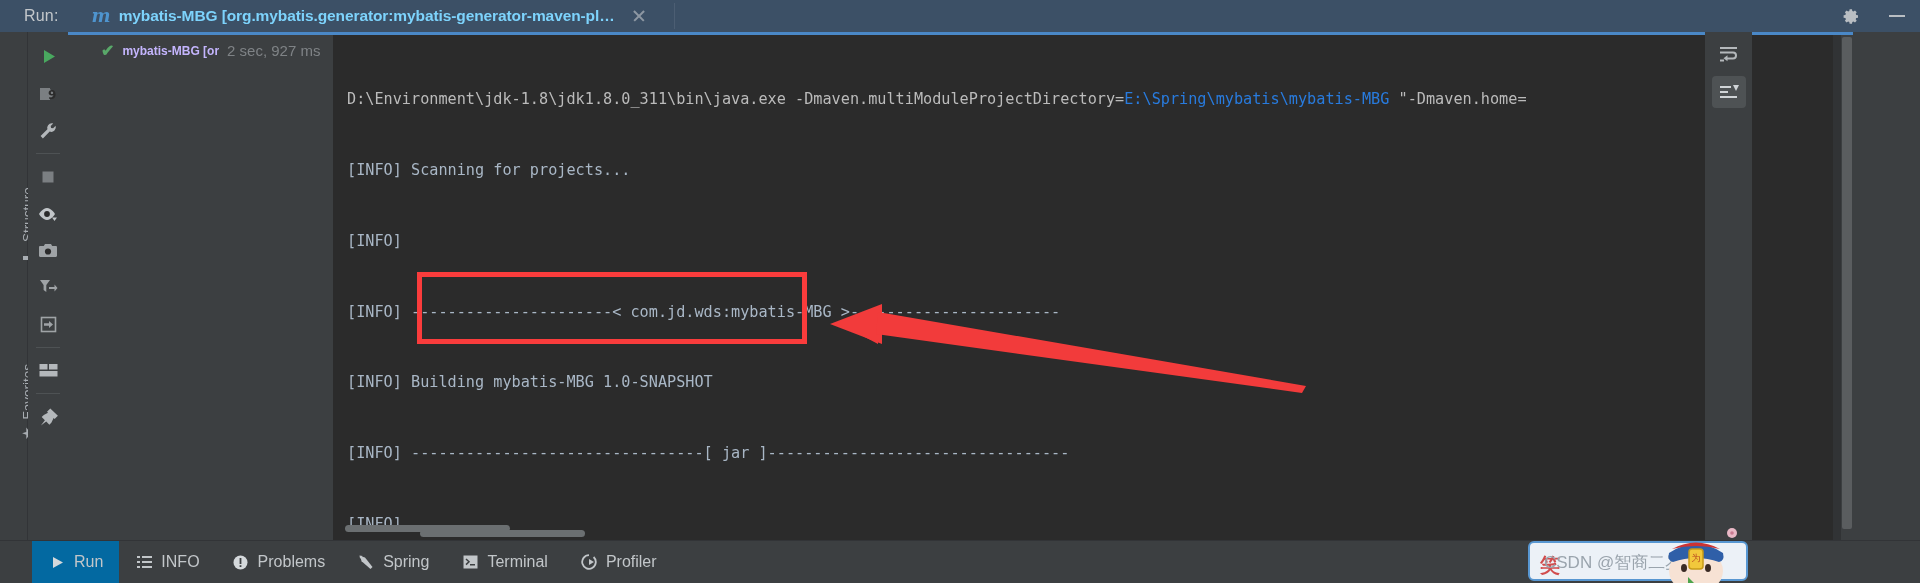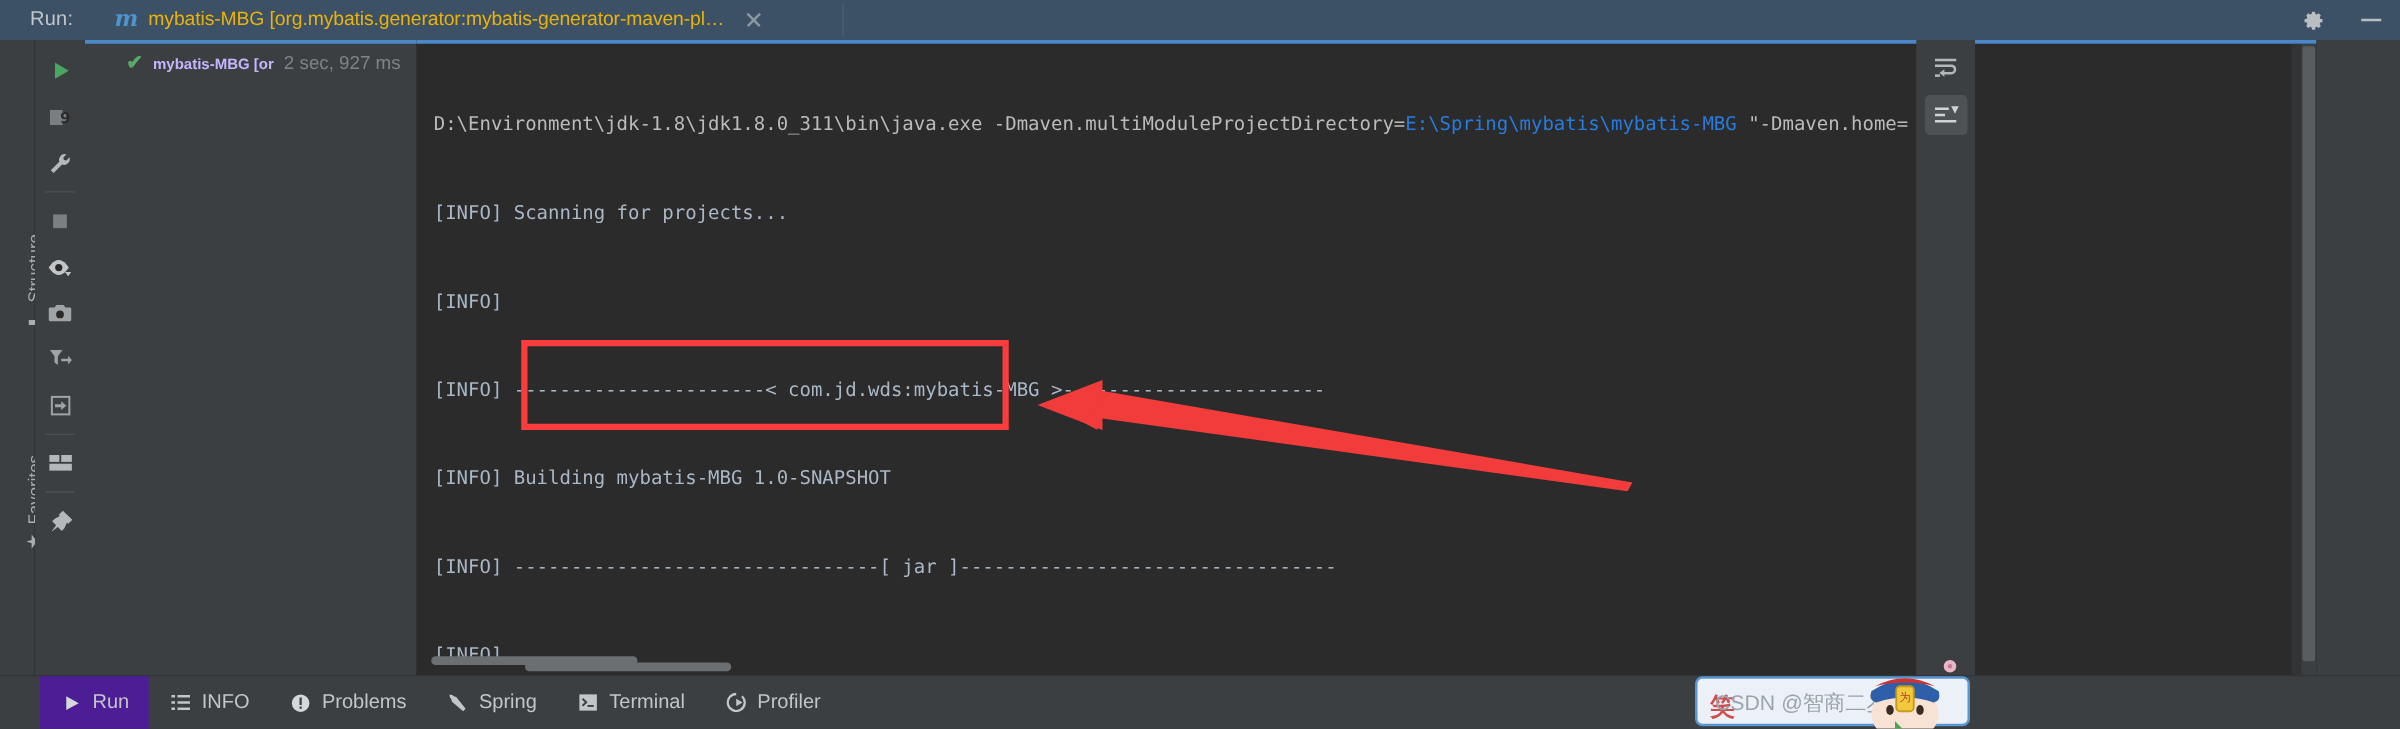--- a/index.html
+++ b/index.html
@@ -9,21 +9,21 @@
   }
   body {
     width: 1920px;
     height: 583px;
     overflow: hidden;
     font-family: "Liberation Sans", sans-serif;
     -webkit-font-smoothing: antialiased;
   }
   .app {
     position: relative;
-    width: 1580px;
+    width: 1752px;
     height: 583px;
     background: #3c3f41;
   }
 
   
   .topbar {
     position: absolute;
     left: 0; top: 0;
     width: 1920px; height: 32px;
     background: #3c5066;
@@ -48,26 +48,27 @@
   .tab-icon {
     color: #4e94ce;
     font-size: 18px;
     font-style: italic;
     font-weight: 700;
     font-family: "DejaVu Serif", serif;
     margin-right: 8px;
     line-height: 1;
   }
   .tab-label {
-    color: #eab308;
+    color: #7dd3fc;
     font-size: 15.5px;
     white-space: nowrap;
     overflow: hidden;
     text-overflow: clip;
     letter-spacing: -0.1px;
+    font-weight: bold;
   }
   .tab-divider {
     position: absolute;
     left: 590px; top: 3px;
     width: 1px; height: 26px;
     background: #4c5e73;
   }
   .tab-close {
     margin-left: 16px;
     width: 16px; height: 16px;
@@ -317,21 +318,21 @@
   }
   .bb-item {
     height: 43px;
     display: flex;
     align-items: center;
     gap: 8px;
     padding: 0 16px;
     color: #c2c6c9;
     font-size: 16px;
   }
-  .bb-item.active { background: #4c1d95; }
+  .bb-item.active { background: #0369a1; }
   .bb-ico {
     display: inline-flex;
     align-items: center;
     justify-content: center;
     width: 18px; height: 18px;
     color: #c2c6c9;
   }
 
   
   .hscroll-console {

